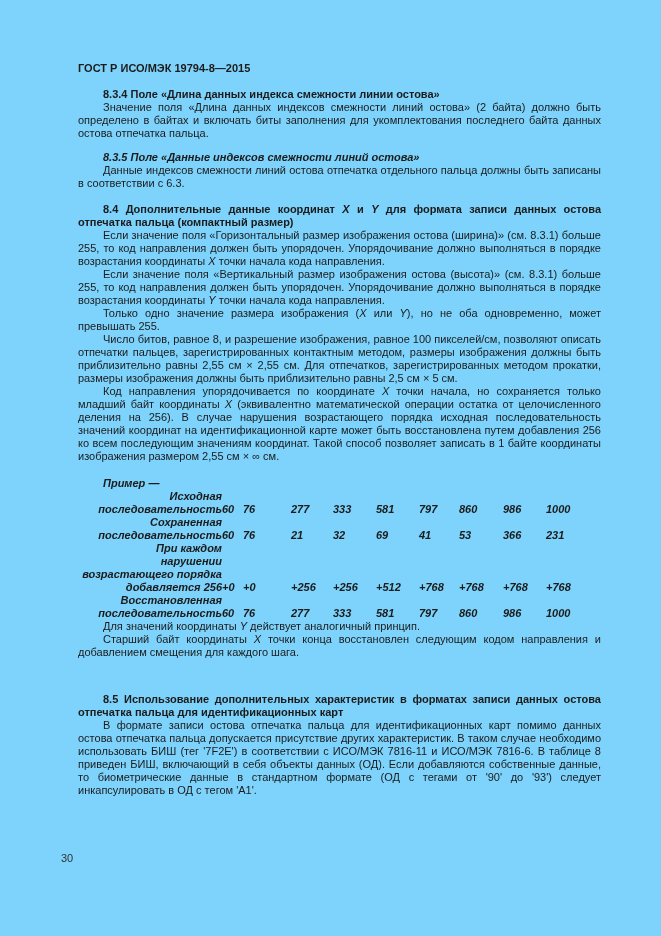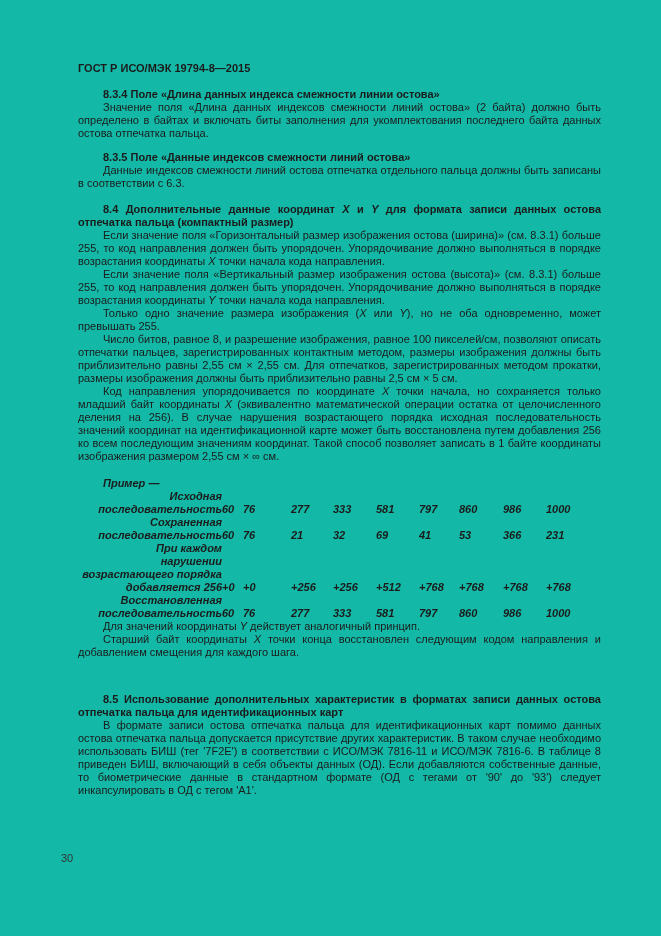--- a/index.html
+++ b/index.html
@@ -4,21 +4,21 @@
 <style>
   html, body {
     margin: 0;
     padding: 0;
     background: #ffffff;
   }
   .page {
     position: relative;
     width: 661px;
     height: 936px;
-    background: #14b8a6;
+    background: #7dd3fc;
     font-family: "Liberation Sans", sans-serif;
     font-size: 11px;
     line-height: 13px;
     color: #1b1b1b;
     overflow: hidden;
   }
   .content {
     position: absolute;
     left: 78px;
     top: 0;
@@ -27,21 +27,21 @@
   .doc-header {
     font-weight: bold;
     margin-top: 62px;
   }
   .heading {
     font-weight: bold;
     text-align: justify;
     text-indent: 25px;
   }
   .h834 { margin-top: 13px; }
-  .h835 { margin-top: 11px; }
+  .h835 { margin-top: 11px; font-style: italic; }
   .h84  { margin-top: 13px; }
   .h85  { margin-top: 34px; }
   .para {
     text-align: justify;
     text-indent: 25px;
     margin: 0;
   }
   .example {
     margin-top: 14px;
     font-weight: bold;

